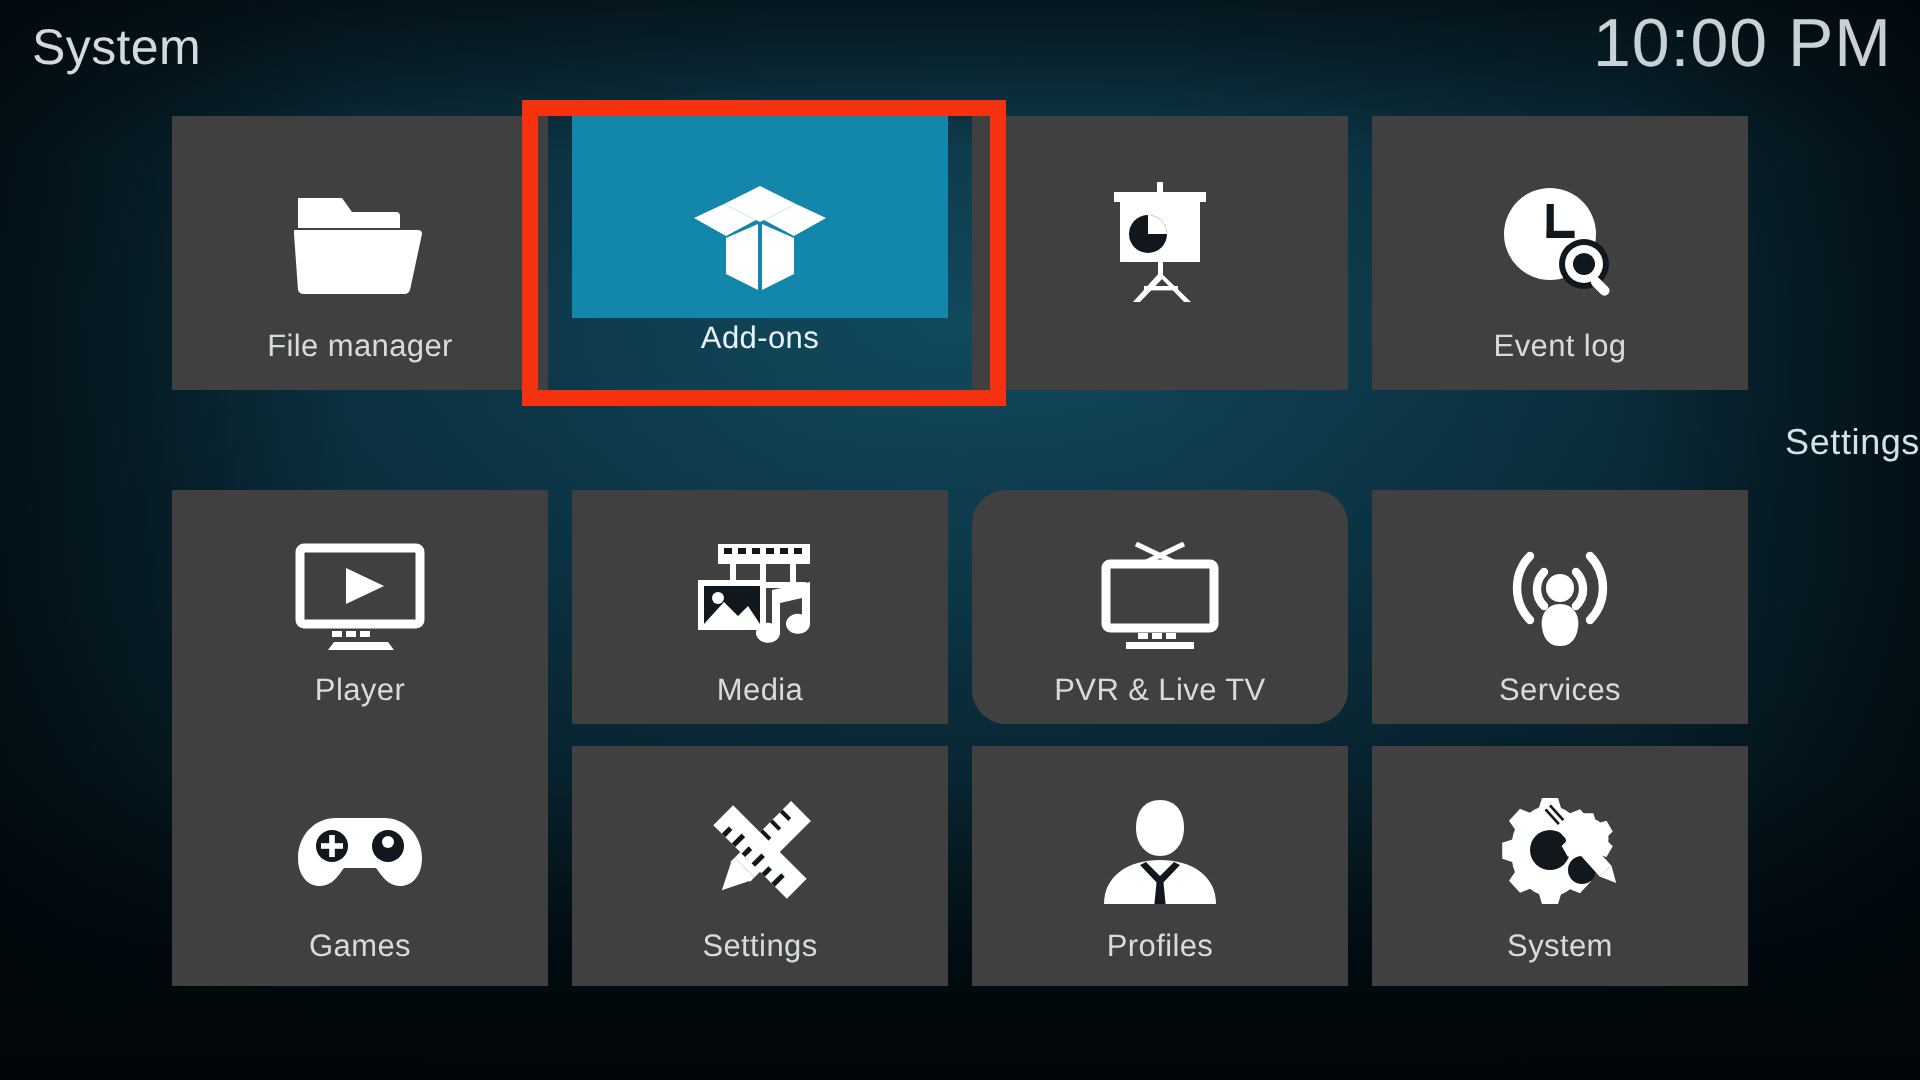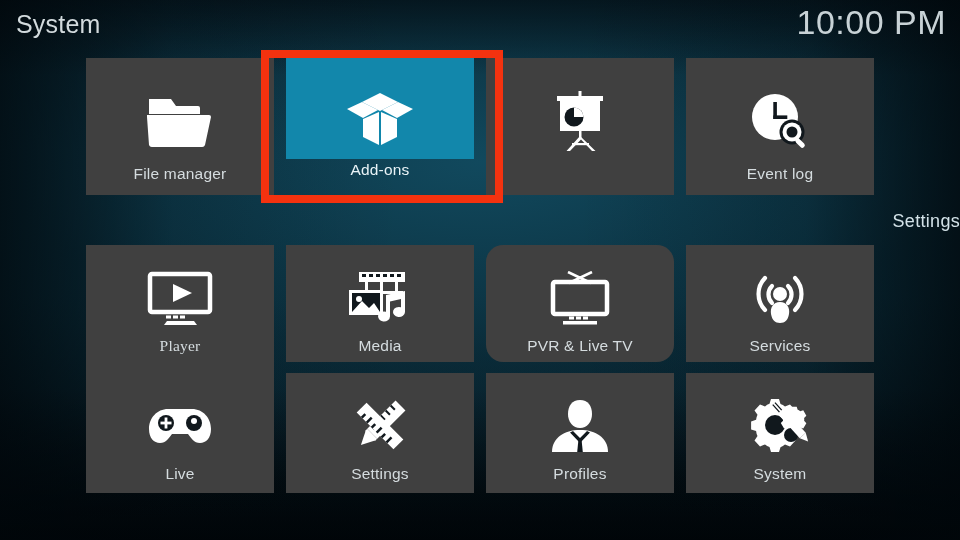--- a/index.html
+++ b/index.html
@@ -150,21 +150,21 @@
       <rect fill="#ffffff" x="51" y="45.5" width="11" height="5" rx="2.4" transform="rotate(45 51 45.5)"></rect>
     </svg>
   </div>
   <div class="label">Event log</div>
 </div>
 
 <div id="annotation"></div>
 
 <div id="settings-label">Settings</div>
 
-<div class="tile row2" style="left:86px; top:245px; width:188px; height:142px;font-family:Liberation Serif, serif;">
+<div class="tile row2" style="left:86px; top:245px; width:188px; height:142px;">
   <div class="icon">
     <svg width="66" height="54" viewBox="0 0 66 54">
       <rect x="3" y="3" width="60" height="38" rx="2" fill="none" stroke="#ffffff" stroke-width="4.5"></rect>
       <path fill="#ffffff" d="M26 13 L45 22 L26 31 Z"></path>
       <rect fill="#ffffff" x="19" y="44.5" width="5" height="3"></rect>
       <rect fill="#ffffff" x="26" y="44.5" width="5" height="3"></rect>
       <rect fill="#ffffff" x="33" y="44.5" width="5" height="3"></rect>
       <path fill="#ffffff" d="M20 50 h27 l3 4 H17 Z"></path>
     </svg>
   </div>
@@ -229,21 +229,21 @@
   <div class="icon">
     <svg width="66" height="50" viewBox="0 0 66 50">
       <path fill="#ffffff" d="M21 8 h24 c11 0 19 9 19 20 c0 9 -5 14 -11 14 c-6 0 -9 -5 -12 -9 h-16 c-3 4 -6 9 -12 9 c-6 0 -11 -5 -11 -14 c0 -11 8 -20 19 -20 Z"></path>
       <circle fill="#11181d" cx="19" cy="22" r="8"></circle>
       <rect fill="#ffffff" x="17.6" y="16.5" width="2.8" height="11"></rect>
       <rect fill="#ffffff" x="13.5" y="20.6" width="11" height="2.8"></rect>
       <circle fill="#11181d" cx="47" cy="22" r="8"></circle>
       <circle fill="#ffffff" cx="47" cy="20" r="3"></circle>
     </svg>
   </div>
-  <div class="label">Live</div>
+  <div class="label">Games</div>
 </div>
 
 <div class="tile row3" style="left:286px; top:373px; width:188px; height:120px;">
   <div class="icon">
     <svg width="62" height="58" viewBox="0 0 62 58">
       <g transform="rotate(45 31 29)">
         <rect fill="#ffffff" x="24" y="0" width="14" height="40"></rect>
         <g fill="#11181d">
           <rect x="24" y="6" width="6" height="2"></rect>
             <rect x="24" y="13" width="6" height="2"></rect>

